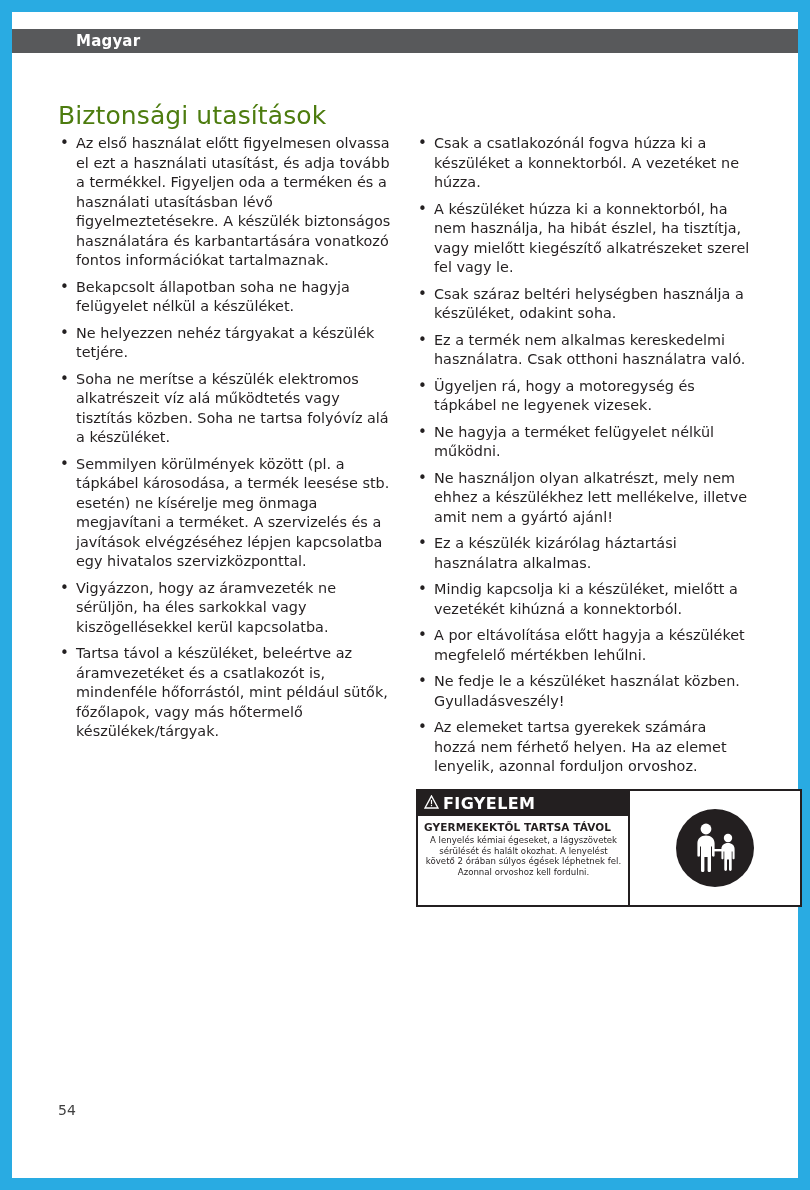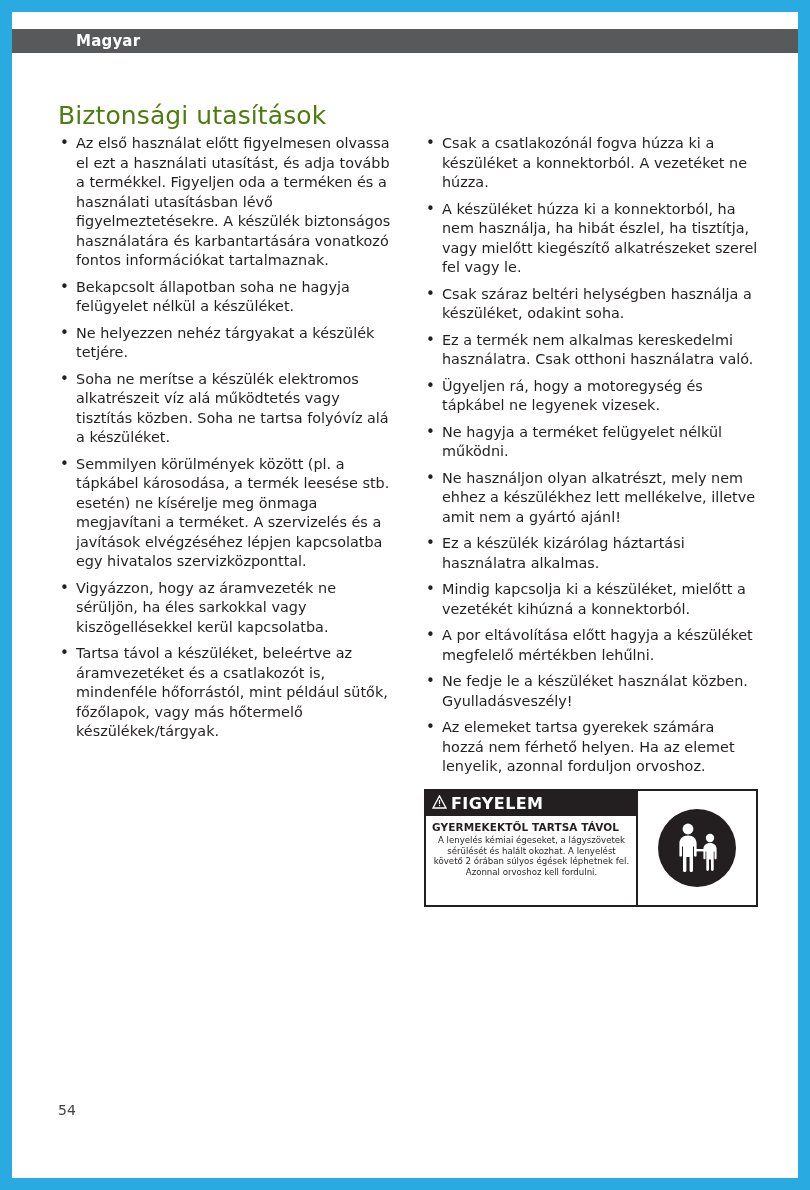--- a/index.html
+++ b/index.html
@@ -47,21 +47,21 @@
     color: #4d7c0f;
     letter-spacing: 0.1px;
     margin-top: 17px;
   }
   .columns {
     position: absolute;
     left: 46px;
     top: 122px;
     width: 700px;
     display: flex;
-    gap: 32px;
+    gap: 24px;
   }
   .col {
     width: 334px;
   }
   ul.bullets {
     margin: 0;
     padding: 0;
     list-style: none;
   }
   ul.bullets li {
@@ -75,21 +75,21 @@
   ul.bullets li::before {
     content: "\2022";
     position: absolute;
     left: 2px;
     top: -1px;
     font-size: 15px;
     color: #231f20;
   }
   .warning-box {
     margin-top: 12px;
-    width: 334px;
+    width: 386px;
     height: 118px;
     border: 2px solid #231f20;
     box-sizing: border-box;
     display: flex;
     background: #ffffff;
   }
   .warn-left {
     width: 212px;
     border-right: 2px solid #231f20;
     box-sizing: border-box;

